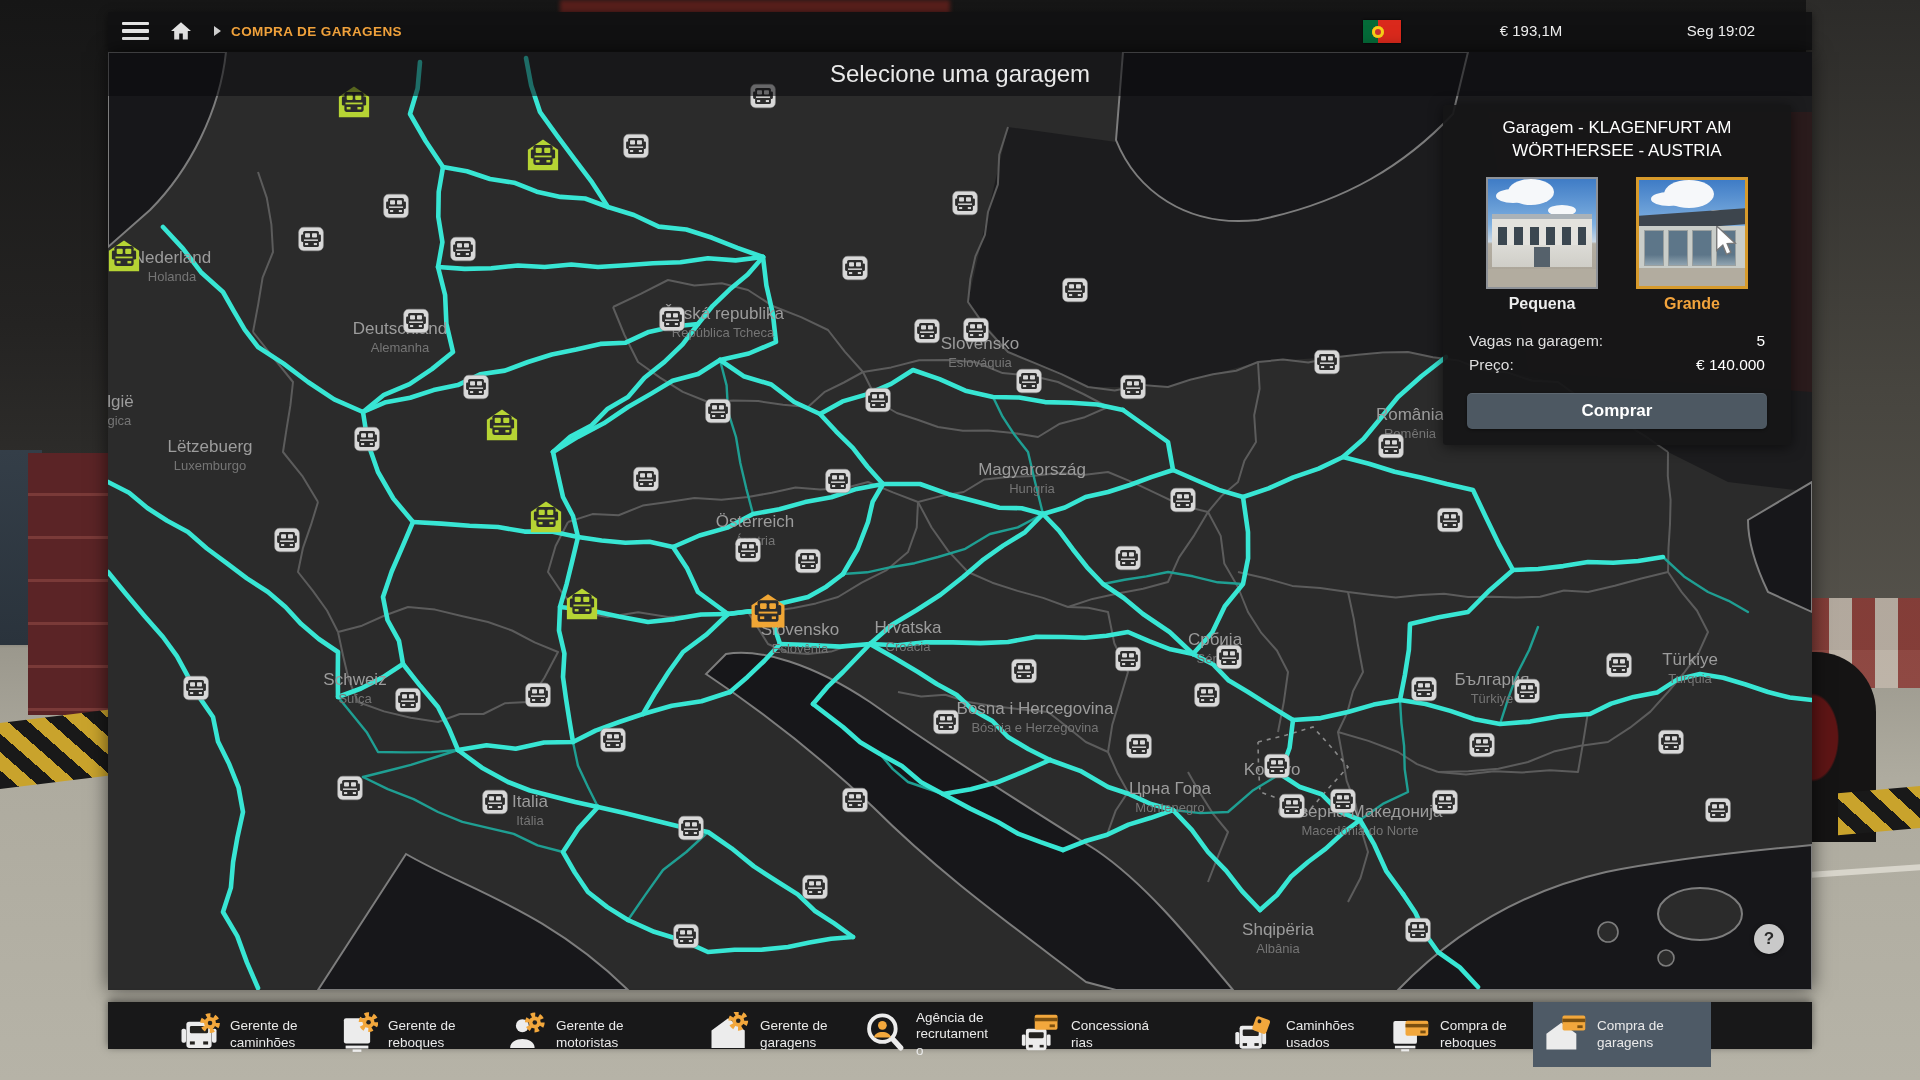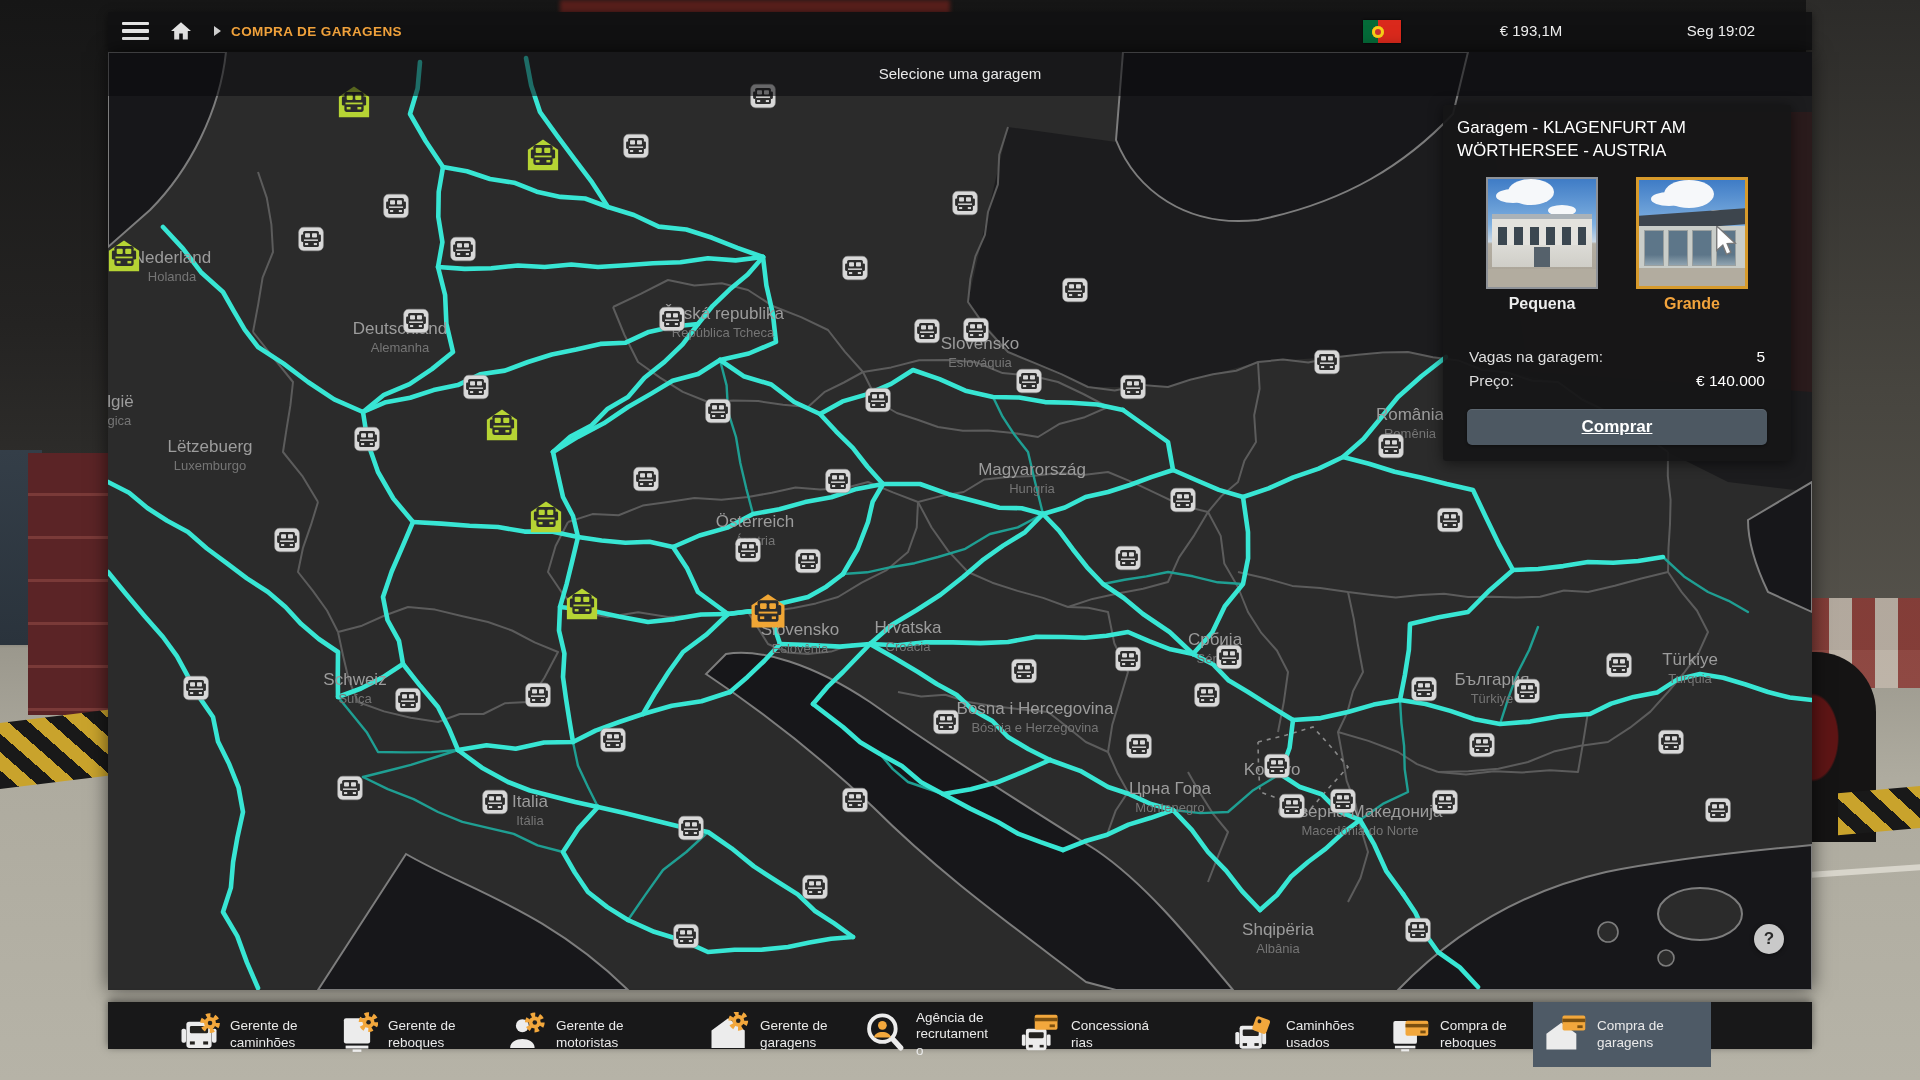--- a/index.html
+++ b/index.html
@@ -25,56 +25,56 @@
   .crumb-sep{width:0;height:0;border-left:7px solid #cfcfcf;border-top:5px solid transparent;border-bottom:5px solid transparent;margin:0 10px 0 14px;}
   .crumb{color:#f2a33c;font-size:13.5px;font-weight:bold;letter-spacing:.4px;}
   .flag{position:absolute;left:1255px;top:8px;width:38px;height:23px;background:linear-gradient(90deg,#046a38 0 15px,#da291c 15px);box-shadow:0 0 2px #000;}
   .flag:after{content:"";position:absolute;left:9px;top:5.5px;width:12px;height:12px;border-radius:50%;background:#f7d117;box-shadow:inset 0 0 0 3px #f7d117, inset 0 0 0 6px #c33;}
   .tb-money{position:absolute;left:1328px;top:0;width:190px;height:38px;line-height:38px;text-align:center;color:#efefef;font-size:15px;}
   .tb-time{position:absolute;left:1518px;top:0;width:190px;height:38px;line-height:38px;text-align:center;color:#efefef;font-size:15px;}
 
   
   #map{position:absolute;left:108px;top:52px;width:1704px;height:938px;background:#262626;overflow:hidden;box-shadow:0 0 18px rgba(0,0,0,.6);}
   #map-svg{position:absolute;left:0;top:0;z-index:0;}
-  #map-titlebar{position:absolute;left:0;top:0;width:100%;height:44px;background:rgba(10,10,12,.55);z-index:4;text-align:center;line-height:44px;color:#e9e9e9;font-size:15px;}
+  #map-titlebar{position:absolute;left:0;top:0;width:100%;height:44px;background:rgba(10,10,12,.55);z-index:4;text-align:center;line-height:44px;color:#e9e9e9;font-size:24px;}
   .country{position:absolute;z-index:2;transform:translate(-50%,-50%);text-align:center;pointer-events:none;white-space:nowrap;}
   .country .n1{display:block;color:#9c9c9c;font-size:17px;}
   .country .n2{display:block;color:#757575;font-size:13px;margin-top:1px;}
   .gmarker{position:absolute;z-index:3;transform:translate(-50%,-50%);cursor:pointer;}
 
   
   #map-hints{position:absolute;left:34px;top:856px;z-index:4;display:flex;align-items:center;gap:46px;}
   .hint{display:flex;align-items:center;gap:10px;color:#ececec;font-size:15px;}
   .hint .fkey{color:#f2a33c;font-weight:bold;font-size:16px;}
   .hint .loc{width:100px;line-height:1.3;}
   #help-btn{position:absolute;left:1646px;top:872px;z-index:4;width:30px;height:30px;border-radius:50%;background:#c9c9c9;color:#2a2a2a;font-weight:bold;font-size:17px;text-align:center;line-height:30px;cursor:pointer;box-shadow:0 1px 4px rgba(0,0,0,.5);}
 
   
   #panel{position:absolute;left:1335px;top:53px;width:348px;z-index:5;background:rgba(21,21,23,.93);border-radius:3px;box-shadow:0 2px 14px rgba(0,0,0,.55);padding-bottom:16px;}
-  #panel .title{padding:12px 14px 6px;color:#fff;font-size:17px;line-height:1.35;}
+  #panel .title{padding:12px 14px 6px;text-align:center;color:#fff;font-size:17px;line-height:1.35;}
   .thumbs{display:flex;justify-content:center;gap:38px;margin-top:8px;font-weight:bold;}
   .thumbcol{text-align:center;}
   .thumb{position:relative;width:108px;height:108px;overflow:hidden;border:2px solid #8e9298;cursor:pointer;}
   .thumb.sel{border:3px solid #d79a2b;width:106px;height:106px;}
   .sky{position:absolute;inset:0;background:linear-gradient(180deg,#3f7cc6 0%,#7fb0e0 42%,#c9d7e4 58%,#b3ada1 60%,#a8a296 100%);}
   .cloud{position:absolute;background:#f6f8fa;border-radius:50%;}
   .bld-s{position:absolute;left:4px;bottom:20px;width:100px;height:48px;background:linear-gradient(180deg,#e3e2dd 0 30%,#cfcec8 100%);border-top:5px solid #aab2b8;}
   .bld-s .win{position:absolute;top:8px;left:6px;right:6px;height:18px;background:repeating-linear-gradient(90deg,#3b4750 0 9px,#e3e2dd 9px 16px);}
   .bld-s .door{position:absolute;left:42px;bottom:0;width:16px;height:20px;background:#55616b;}
   .bld-g-roof{position:absolute;left:0;bottom:58px;width:106px;height:16px;background:#3d454d;transform:skewY(-4deg);}
   .bld-g{position:absolute;left:0;bottom:16px;width:106px;height:44px;background:#c9cdc9;}
   .bld-g .g{position:absolute;top:4px;width:18px;height:34px;background:linear-gradient(180deg,#5d7689 0 70%,#8fa3b0 100%);border:1px solid #9aa0a0;}
   .ground{position:absolute;left:0;bottom:0;width:100%;height:18px;background:#b2ac9f;}
   .optlabel{margin-top:6px;font-size:16px;color:#ededed;}
   .optlabel.sel{color:#f2a33c;}
   .cursor{position:absolute;right:6px;top:46px;z-index:6;}
-  .rows{margin:32px 26px 0;}
+  .rows{margin:16px 26px 0;}
   .prow{display:flex;justify-content:space-between;color:#ddd;font-size:15.5px;line-height:1.55;}
   .prow .val{color:#fff;}
-  #buy-btn{margin:16px 24px 0;height:36px;width:300px;background:#4d5862;border:none;border-radius:5px;color:#fff;font-size:17px;font-weight:bold;font-family:"Liberation Sans",sans-serif;cursor:pointer;box-shadow:inset 0 1px 0 rgba(255,255,255,.09), 0 1px 3px rgba(0,0,0,.4);text-decoration:underline;}
+  #buy-btn{margin:16px 24px 0;height:36px;width:300px;background:#4d5862;border:none;border-radius:5px;color:#fff;font-size:17px;font-weight:bold;font-family:"Liberation Sans",sans-serif;cursor:pointer;box-shadow:inset 0 1px 0 rgba(255,255,255,.09), 0 1px 3px rgba(0,0,0,.4);}
 
   
   #toolbar{position:absolute;left:108px;top:1002px;width:1704px;height:47px;background:rgba(18,18,19,.96);box-shadow:0 -2px 8px rgba(0,0,0,.5);}
   .tool-item{position:absolute;top:0;height:65px;display:flex;align-items:center;gap:10px;cursor:pointer;padding:0 6px;}
   .tool-item .lbl{color:#eaeaea;font-size:13.5px;line-height:1.22;white-space:pre-line;}
   .tool-item.active{background:#4e5a66;}
 </style>
 </head>
 <body>
 <div id="stage">

